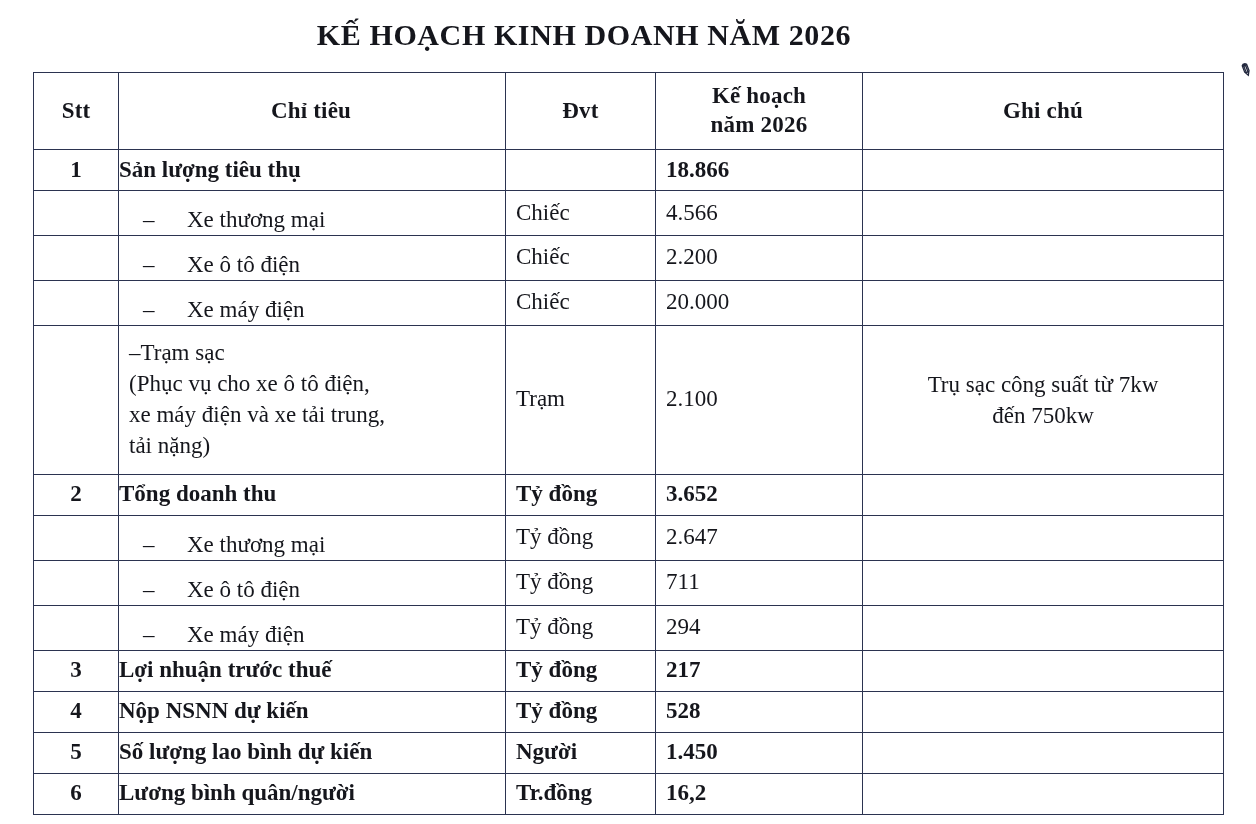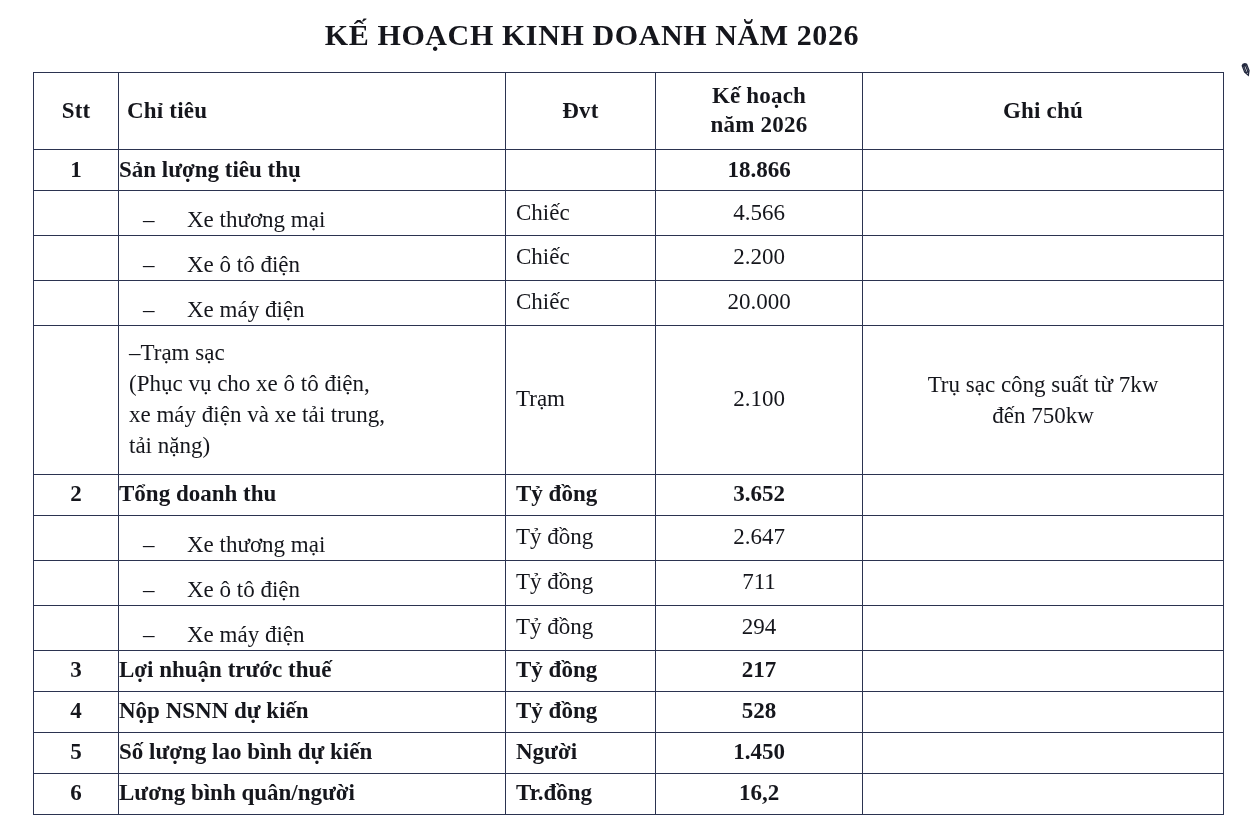--- a/index.html
+++ b/index.html
@@ -14,21 +14,21 @@
     font-family: "Liberation Serif", "DejaVu Serif", serif;
     color: #15161c;
     overflow: hidden;
     position: relative;
   }
 
   
   .doc-title {
     position: absolute;
     top: 18px;
-    left: 8px;
+    left: 0;
     width: 1168px;
     text-align: center;
     font-family: "Liberation Serif", "DejaVu Serif", serif;
     font-weight: bold;
     font-size: 30px;
     letter-spacing: 0.6px;
     color: #15161c;
     white-space: nowrap;
   }
 
@@ -67,30 +67,30 @@
 
   
   thead th {
     font-weight: bold;
     text-align: center;
     height: 76px;
     font-size: 24px;
     letter-spacing: 0.2px;
   }
   thead th.h-name {
-    text-align: left;
+    text-align: center;
     padding-left: 8px;
   }
   .hdr-stack { display: block; }
   .hdr-stack span { display: block; }
 
   
   .c-stt-cell  { text-align: center; font-weight: bold; }
   .c-unit-cell { text-align: left; }
-  .c-plan-cell { text-align: center;  padding-right: 14px; }
+  .c-plan-cell { text-align: left;  padding-right: 14px; }
   .c-note-cell { text-align: center; }
   .c-name-cell { text-align: left; padding-left: 16px; }
 
   tr.row-main td { font-weight: bold; }
   tr.row-sub  td { font-weight: normal; }
 
   tr.row-main td.c-name-cell { padding-left: 0; }
 
   
   .sub-item {

